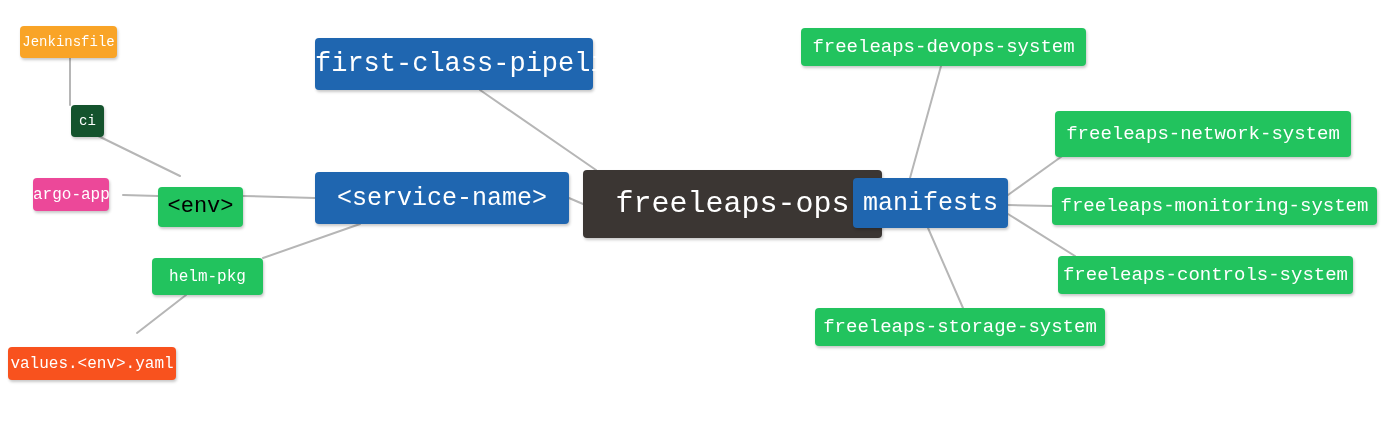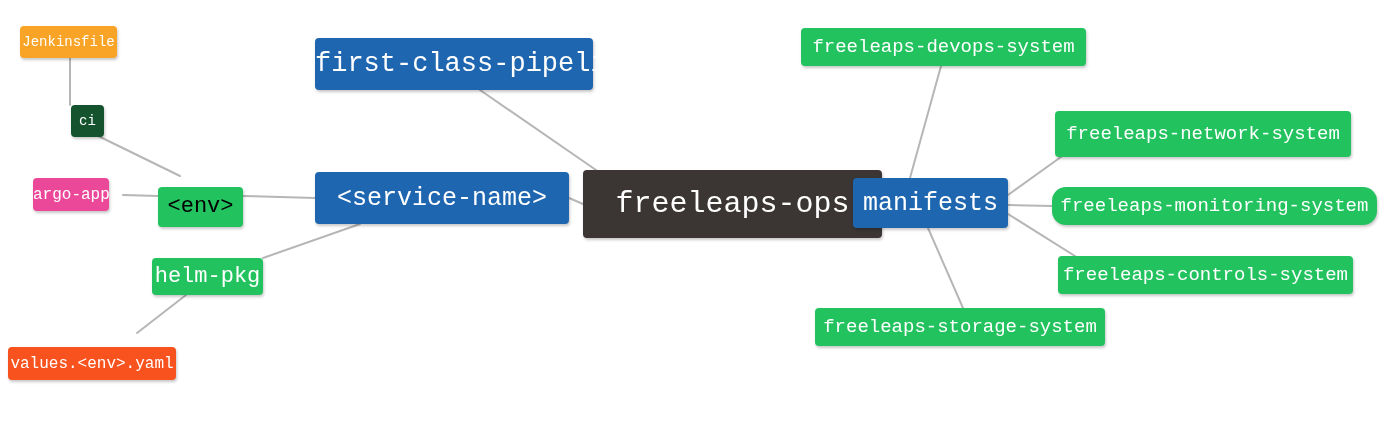--- a/index.html
+++ b/index.html
@@ -76,42 +76,42 @@
       </div>
       <div class="node" style="left: 315px; top: 38px; width: 278px; height: 52px; background: rgb(31, 102, 176); color: rgb(255, 255, 255); font-size: 27px;">
         <span class="node-label">first-class-pipeline</span>
       </div>
       <div class="node" style="left: 853px; top: 178px; width: 155px; height: 50px; background: rgb(31, 102, 176); color: rgb(255, 255, 255); font-size: 25px;">
         <span class="node-label">manifests</span>
       </div>
       <div class="node" style="left: 158px; top: 176px; width: 85px; height: 40px; background: rgb(34, 195, 94); color: #000000; font-size: 22px; margin-top: 11px;">
         <span class="node-label">&lt;env&gt;</span>
       </div>
-      <div class="node" style="left: 152px; top: 258px; width: 111px; height: 37px; background: rgb(34, 195, 94); color: rgb(255, 255, 255); font-size: 22px;">
+      <div class="node" style="left: 152px; top: 258px; width: 111px; height: 37px; background: rgb(34, 195, 94); color: rgb(255, 255, 255); font-size: 16px;">
         <span class="node-label">helm-pkg</span>
       </div>
       <div class="node" style="left: 20px; top: 26px; width: 97px; height: 32px; background: rgb(249, 164, 39); color: rgb(255, 255, 255); font-size: 14px;">
         <span class="node-label">Jenkinsfile</span>
       </div>
       <div class="node" style="left: 55px; top: 105px; width: 33px; height: 32px; background: #14532d; color: rgb(255, 255, 255); font-size: 14px; margin-left: 16px;">
         <span class="node-label">ci</span>
       </div>
       <div class="node" style="left: 33px; top: 178px; width: 76px; height: 33px; background: #ec4899; color: rgb(255, 255, 255); font-size: 16px;">
         <span class="node-label">argo-app</span>
       </div>
       <div class="node" style="left: 8px; top: 347px; width: 168px; height: 33px; background: rgb(248, 82, 30); color: rgb(255, 255, 255); font-size: 16px;">
         <span class="node-label">values.&lt;env&gt;.yaml</span>
       </div>
       <div class="node" style="left: 801px; top: 28px; width: 285px; height: 38px; background: rgb(34, 195, 94); color: rgb(255, 255, 255); font-size: 19px;">
         <span class="node-label">freeleaps-devops-system</span>
       </div>
       <div class="node" style="left: 1055px; top: 111px; width: 296px; height: 46px; background: rgb(34, 195, 94); color: rgb(255, 255, 255); font-size: 19px;">
         <span class="node-label">freeleaps-network-system</span>
       </div>
-      <div class="node" style="left: 1052px; top: 187px; width: 325px; height: 38px; background: rgb(34, 195, 94); color: rgb(255, 255, 255); font-size: 19px; border-radius: 14px;">
+      <div class="node" style="left: 1052px; top: 187px; width: 325px; height: 38px; background: rgb(34, 195, 94); color: rgb(255, 255, 255); font-size: 19px;">
         <span class="node-label">freeleaps-monitoring-system</span>
       </div>
       <div class="node" style="left: 1058px; top: 256px; width: 295px; height: 38px; background: rgb(34, 195, 94); color: rgb(255, 255, 255); font-size: 19px;">
         <span class="node-label">freeleaps-controls-system</span>
       </div>
       <div class="node" style="left: 815px; top: 308px; width: 290px; height: 38px; background: rgb(34, 195, 94); color: rgb(255, 255, 255); font-size: 19px;">
         <span class="node-label">freeleaps-storage-system</span>
       </div>
     </div>
 </div>

